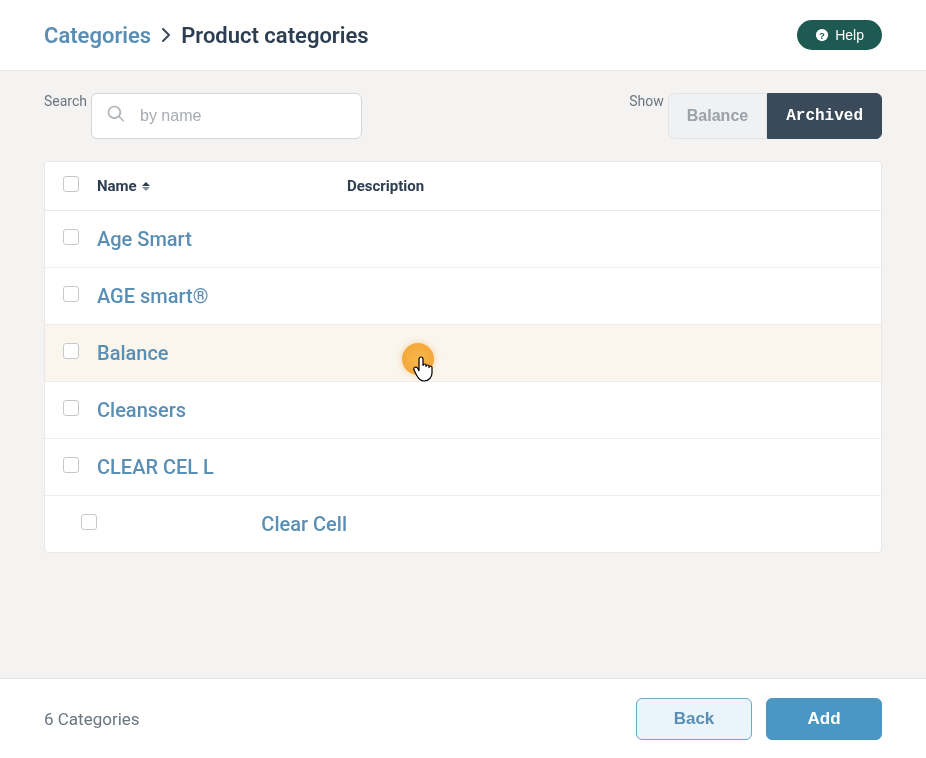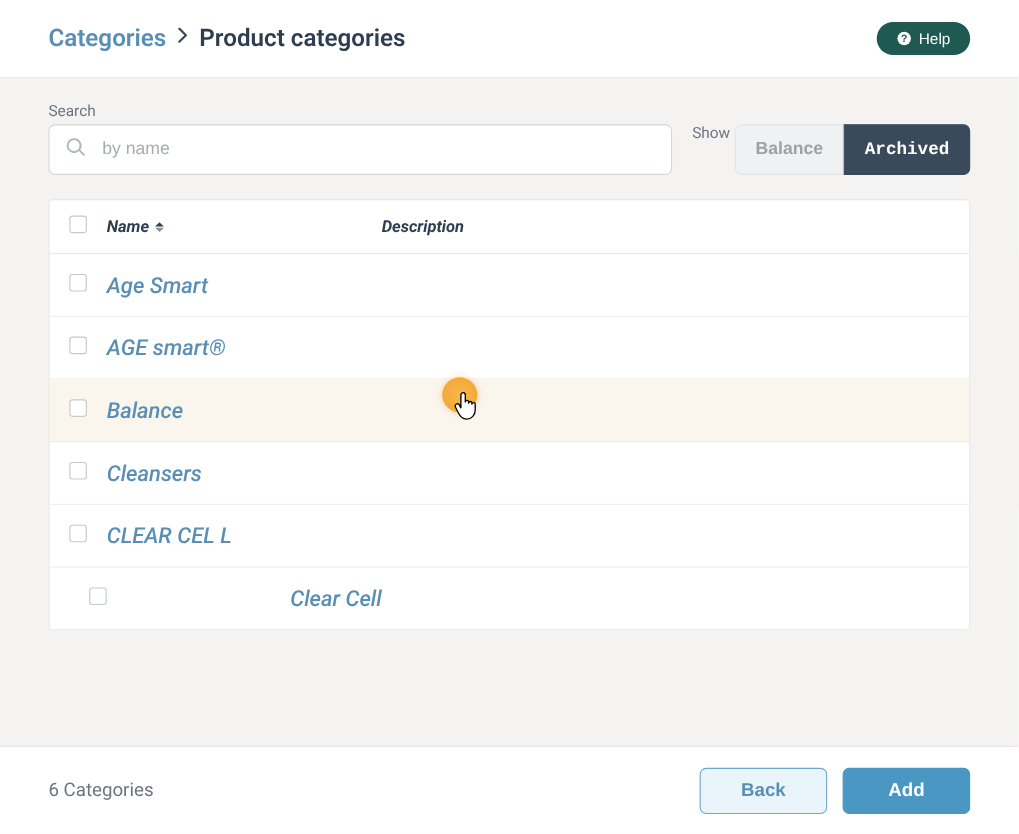--- a/index.html
+++ b/index.html
@@ -19,20 +19,21 @@
     .header {
       display: flex;
       align-items: center;
       justify-content: space-between;
       padding: 20px 44px 20px 44px;
       background: #fff;
       border-bottom: 1px solid #e8e8e8;
     }
     .breadcrumb {
       display: flex;
+      align-items: center;
       font-size: 22px;
       font-weight: 600;
       gap: 10px;
     }
     .breadcrumb-root {
       color: #5a8fb5;
       cursor: pointer;
     }
     .breadcrumb-sep {
       color: #3a4a5a;
@@ -67,21 +68,21 @@
     }
     .filters-row {
       display: flex;
       align-items: flex-end;
       gap: 18px;
       margin-bottom: 22px;
     }
     .search-group {
       flex: 1;
       display: flex;
-      flex-direction: column;
+      flex-direction: row;
       gap: 4px;
     }
     .filter-label {
       font-size: 14px;
       color: #6b7580;
     }
     .search-wrap {
       display: flex;
       align-items: center;
       background: #fff;
@@ -136,21 +137,20 @@
     .toggle-btn.active {
       background: #3a4a5a;
       color: #fff;
       border-color: #3a4a5a;
       font-family: Liberation Mono, monospace;
     }
     .table-card {
       background: #fff;
       border: 1px solid #e8e8e8;
       border-radius: 4px;
-      font-style: italic;
     }
     .table-header {
       display: flex;
       align-items: center;
       padding: 14px 18px;
       border-bottom: 1px solid #e8e8e8;
     }
     .checkbox-col {
       width: 34px;
       flex-shrink: 0;

